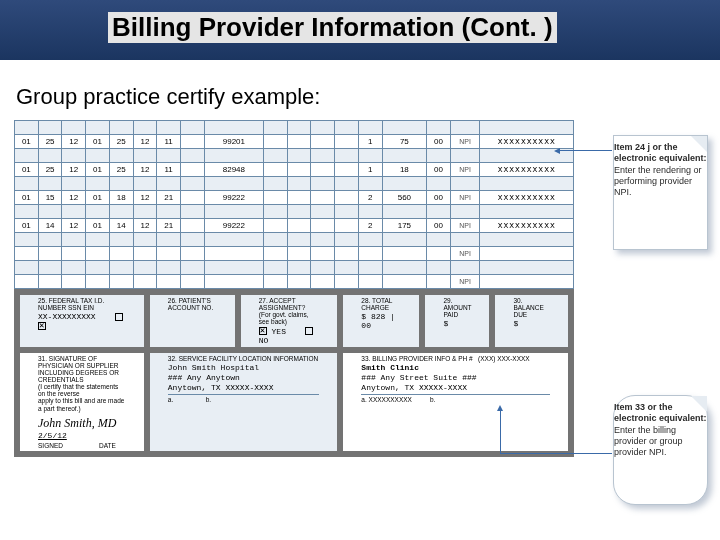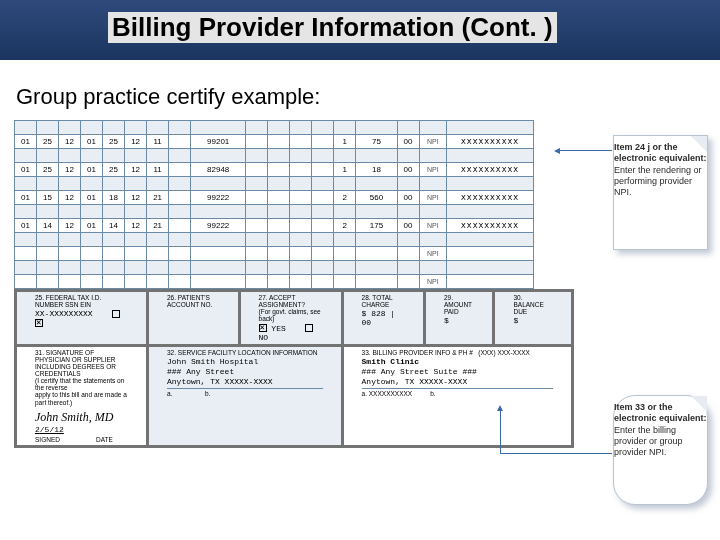--- a/index.html
+++ b/index.html
@@ -33,21 +33,21 @@
     color: #000;
     margin: 24px 0 10px 16px;
   }
   .form-area {
     position: relative;
     margin-left: 14px;
     width: 590px;
   }
   table.claim {
     border-collapse: collapse;
-    width: 520px;
+    width: 560px;
     font-size: 8px;
     color: #000;
   }
   table.claim td {
     border: 1px solid #6a8aa8;
     padding: 1px 2px;
     height: 14px;
     text-align: center;
     vertical-align: middle;
     background: #fff;
@@ -60,21 +60,21 @@
   .npi-val { width: 60px; text-align: left; padding-left: 3px; font-family: 'Courier New', monospace; letter-spacing: 1px; }
 
   .bottom-grid {
     border: 1px solid #6a8aa8;
     width: 560px;
     font-size: 7px;
     color: #000;
     border-collapse: collapse;
   }
   .bottom-grid td {
-    border: 3px solid #737373;
+    border: 6px solid #737373;
     padding: 2px 18px;
     vertical-align: top;
     background: #fff;
   }
   .bg-shade { background: #e8eef4 !important; }
   .field-label { font-size: 6.5px; color: #000; line-height: 1.1; }
   .field-val { font-family: 'Courier New', monospace; font-size: 8px; margin-top: 1px; }
   .checkbox { display: inline-block; width: 8px; height: 8px; border: 1px solid #000; vertical-align: middle; position: relative; }
   .checkbox.checked::after { content: "✕"; position: absolute; top: -3px; left: 0; font-size: 9px; font-weight: bold; }
   .sig { font-family: 'Brush Script MT', cursive; font-size: 12px; font-style: italic; }
@@ -435,21 +435,21 @@
         </div>
         <div class="field-label" style="margin-top:2px">
           <span>SIGNED</span>
           &nbsp;&nbsp;&nbsp;&nbsp;&nbsp;&nbsp;&nbsp;&nbsp;&nbsp;&nbsp;&nbsp;&nbsp;&nbsp;&nbsp;&nbsp;&nbsp;&nbsp;&nbsp;
           <span>DATE</span>
         </div>
       </td>
       <td colspan="2" class="bg-shade">
         <div class="field-label">32. SERVICE FACILITY LOCATION INFORMATION</div>
         <div class="field-val" style="font-weight:normal">John Smith Hospital</div>
-        <div class="field-val">### Any Street</div>
+        <div class="field-val">### Any Anytown</div>
         <div class="field-val">Anytown, TX XXXXX-XXXX</div>
         <div class="field-label" style="border-top:1px solid #6a8aa8;margin-top:2px;padding-top:1px">
           <span>a.</span>
           &nbsp;&nbsp;&nbsp;&nbsp;&nbsp;&nbsp;&nbsp;&nbsp;&nbsp;&nbsp;&nbsp;&nbsp;&nbsp;&nbsp;&nbsp;&nbsp;
           <span>b.</span>
         </div>
       </td>
       <td colspan="3">
         <div class="field-label">
           <span>33. BILLING PROVIDER INFO &amp; PH #</span>

